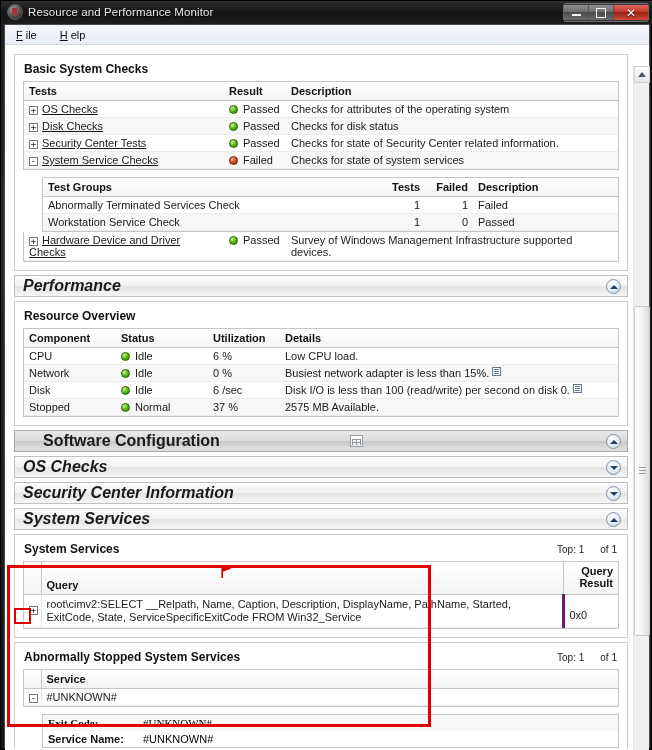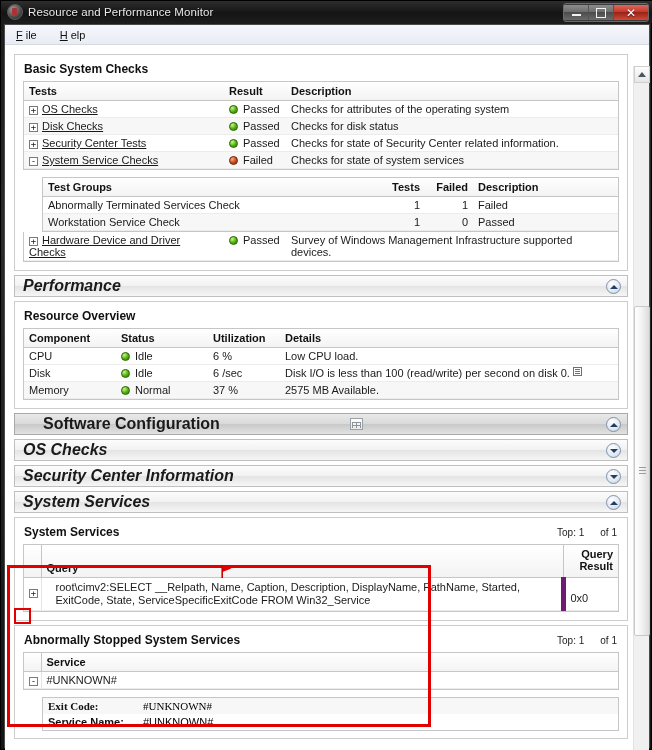--- a/index.html
+++ b/index.html
@@ -357,28 +357,34 @@
                     <th>Details</th>
                   </tr>
                 </thead>
                 <tbody>
                   <tr>
                     <td>CPU</td>
                     <td><span class="dot green"></span><span>Idle</span></td>
                     <td>6 %</td>
                     <td><span>Low CPU load.</span></td>
                   </tr>
+                  <tr class="alt">
+                    <td>Network</td>
+                    <td><span class="dot green"></span><span>Idle</span></td>
+                    <td>0 %</td>
+                    <td><span>Busiest network adapter is less than 15%.</span><span class="note-icon"></span></td>
+                  </tr>
                   <tr>
                     <td>Disk</td>
                     <td><span class="dot green"></span><span>Idle</span></td>
                     <td>6 /sec</td>
                     <td><span>Disk I/O is less than 100 (read/write) per second on disk 0.</span><span class="note-icon"></span></td>
                   </tr>
                   <tr class="alt">
-                    <td>Memory</td>
+                    <td>Stopped</td>
                     <td><span class="dot green"></span><span>Normal</span></td>
                     <td>37 %</td>
                     <td><span>2575 MB Available.</span></td>
                   </tr>
                 </tbody>
               </table>
             </div>
           </div>
 
           <div class="section-bar active noital">
@@ -426,21 +432,21 @@
                 <thead>
                   <tr>
                     <th style="border-right:1px solid #c6c6c6"></th>
                     <th style="vertical-align:bottom;height:26px;border-right:1px solid #c6c6c6">Query</th>
                     <th style="text-align:right;vertical-align:top"><span>Query</span><br><span>Result</span></th>
                   </tr>
                 </thead>
                 <tbody>
                   <tr>
                     <td style="border-right:1px solid #e4e4e4;text-align:center;padding-top:8px"><span class="exp" style="margin:0">+</span></td>
-                    <td style="border-right:5px solid #701a75;padding:3px 14px;line-height:13px">root\cimv2:SELECT __Relpath, Name, Caption, Description, DisplayName, PathName, Started, ExitCode, State, ServiceSpecificExitCode FROM Win32_Service</td>
+                    <td style="border-right:3px solid #701a75;padding:3px 5px;line-height:13px">root\cimv2:SELECT __Relpath, Name, Caption, Description, DisplayName, PathName, Started, ExitCode, State, ServiceSpecificExitCode FROM Win32_Service</td>
                     <td style="padding-top:14px">0x0</td>
                   </tr>
                 </tbody>
               </table>
             </div>
           </div>
 
           <div class="panel-outer sec-head">
             <div class="panel-title">Abnormally Stopped System Services</div>
             <div class="topof">

